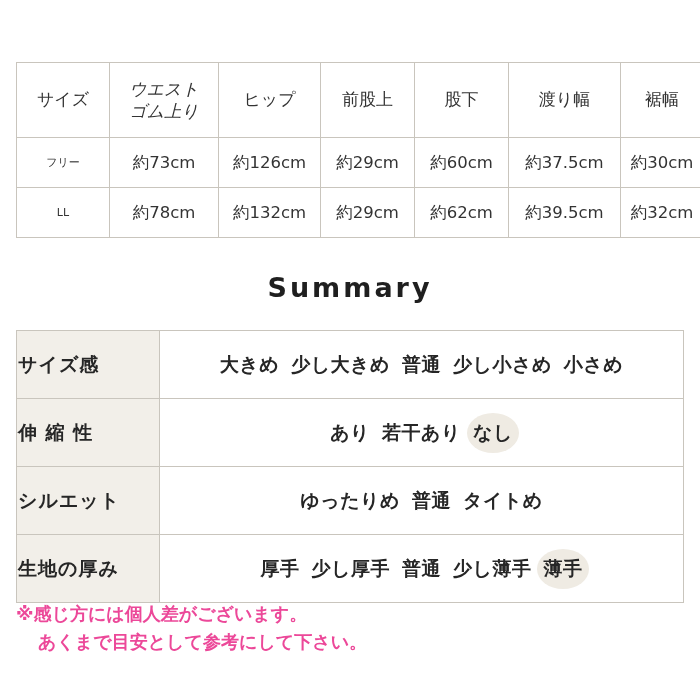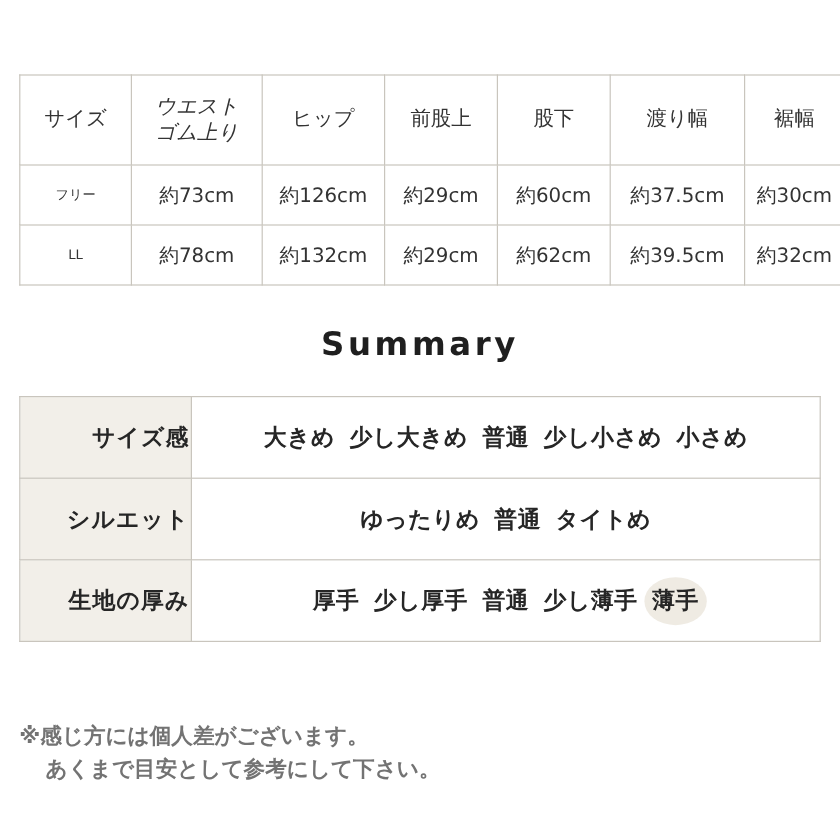--- a/index.html
+++ b/index.html
@@ -87,21 +87,21 @@
     table-layout: fixed;
   }
   table.summary-table td {
     border: 1px solid #c9c5bd;
     vertical-align: middle;
     height: 65px;
   }
   td.sum-label {
     width: 140px;
     background: #f2efe9;
-    text-align: right;
+    text-align: left;
     font-size: 19px;
     font-weight: bold;
     letter-spacing: 1px;
     color: #262626;
   }
   td.sum-options {
     padding: 0 14px;
   }
   .opts {
     display: flex;
@@ -140,21 +140,21 @@
   }
 
   
   .notes {
     position: absolute;
     left: 16px;
     top: 600px;
     width: 668px;
     font-size: 18px;
     font-weight: bold;
-    color: #737373;
+    color: #ec4899;
     line-height: 1.55;
   }
   .notes .line2 {
     padding-left: 22px;
   }
 </style>
 </head>
 <body>
 
 <div class="page">
@@ -209,20 +209,30 @@
             <div class="opts">
               <span class="opt"><span class="opt-inner">大きめ</span></span>
               <span class="opt"><span class="opt-inner">少し大きめ</span></span>
               <span class="opt"><span class="opt-inner">普通</span></span>
               <span class="opt"><span class="opt-inner">少し小さめ</span></span>
               <span class="opt"><span class="opt-inner">小さめ</span></span>
             </div>
           </td>
         </tr>
         <tr>
+          <td class="sum-label">伸 縮 性</td>
+          <td class="sum-options">
+            <div class="opts">
+              <span class="opt"><span class="opt-inner">あり</span></span>
+              <span class="opt"><span class="opt-inner">若干あり</span></span>
+              <span class="opt sel"><span class="opt-inner">なし</span></span>
+            </div>
+          </td>
+        </tr>
+        <tr>
           <td class="sum-label">シルエット</td>
           <td class="sum-options">
             <div class="opts">
               <span class="opt"><span class="opt-inner">ゆったりめ</span></span>
               <span class="opt"><span class="opt-inner">普通</span></span>
               <span class="opt"><span class="opt-inner">タイトめ</span></span>
             </div>
           </td>
         </tr>
         <tr>

